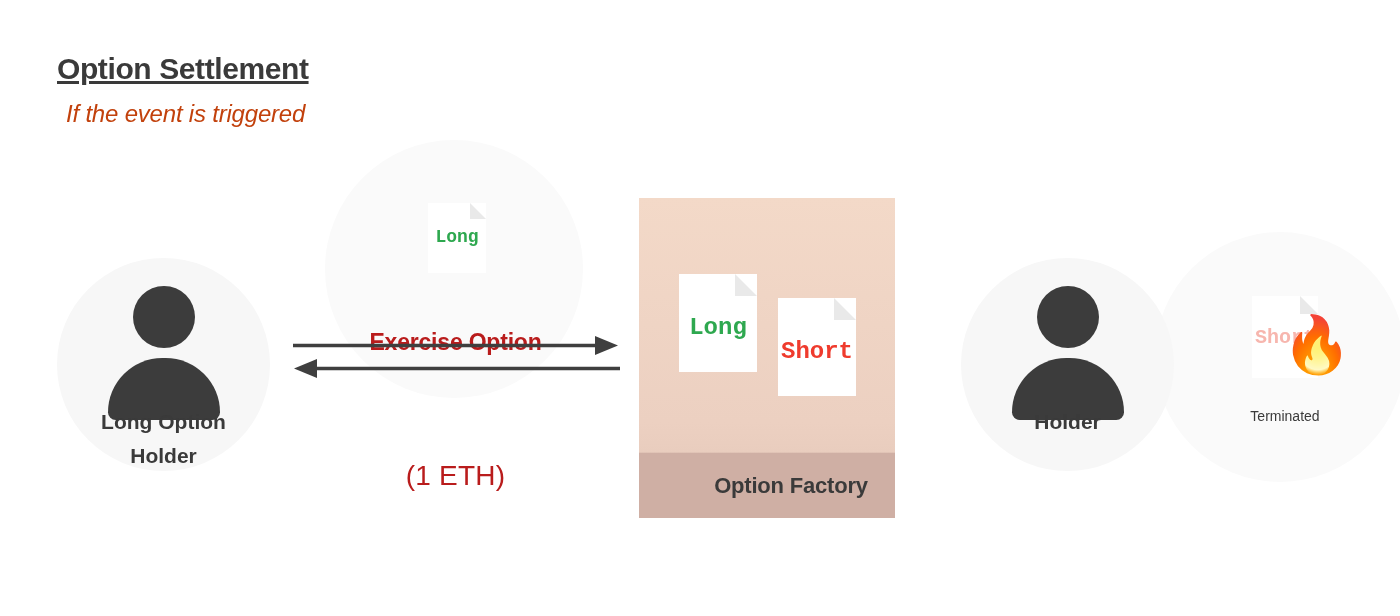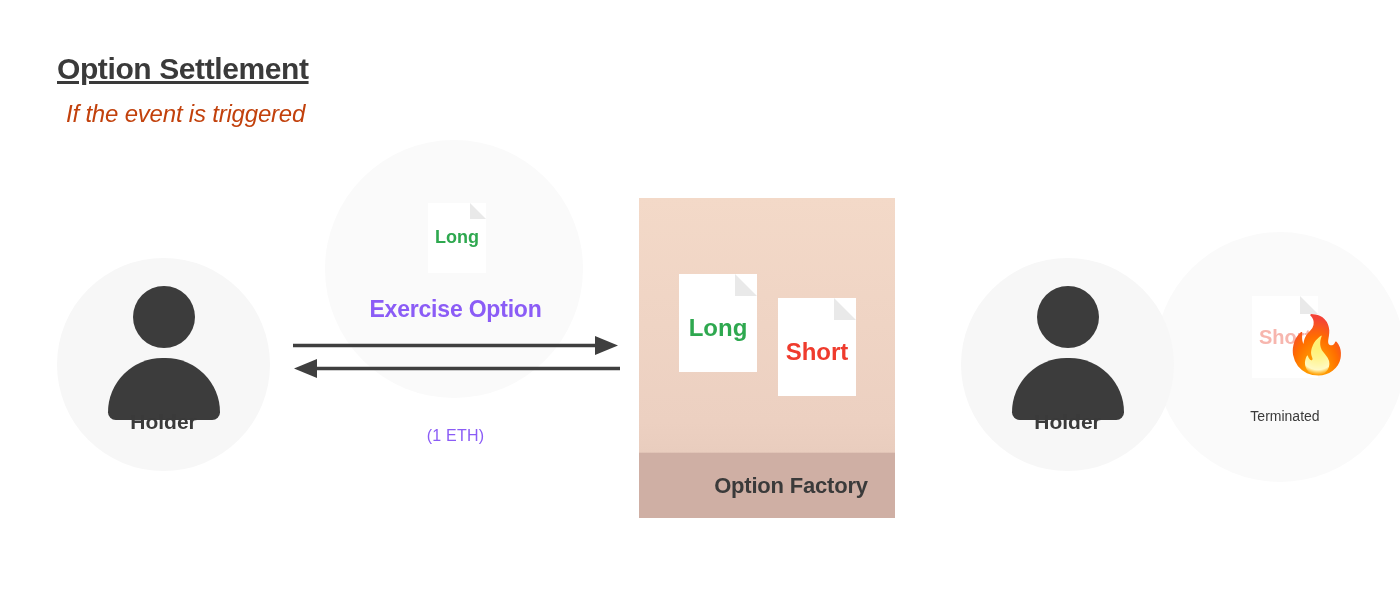--- a/index.html
+++ b/index.html
@@ -80,20 +80,21 @@
     font-weight: bold;
     color: #3a3a3a;
     line-height: 1.62;
     white-space: nowrap;
   }
 
   
   .doc {
     position: absolute;
     background: #ffffff;
+    font-family: Liberation Mono, monospace;
   }
   .doc .fold {
     position: absolute;
     top: 0;
     right: 0;
     width: 0;
     height: 0;
   }
   .doc .fold-under {
     position: absolute;
@@ -134,29 +135,30 @@
 
   
   .arrow-svg {
     position: absolute;
     overflow: visible;
   }
   .arrow-label {
     position: absolute;
     text-align: center;
     white-space: nowrap;
-    color: #8b5cf6;
+    color: #b91c1c;
+    margin-top: 33px;
   }
   .arrow-label.primary {
     font-size: 23px;
     font-weight: bold;
     letter-spacing: -0.2px;
   }
   .arrow-label.secondary {
-    font-size: 16px;
+    font-size: 28px;
     font-weight: normal;
     letter-spacing: 0.2px;
   }
 
   
   .flame {
     position: absolute;
     font-size: 56px;
     line-height: 1;
   }
@@ -182,20 +184,21 @@
   <div class="halo" style="left:325px; top:140px; width:258px; height:258px;"></div>
   <div class="halo" style="left:1155px; top:232px; width:250px; height:250px;"></div>
 
   <div class="actor-circle" style="left:57px; top:258px; width:213px; height:213px;">
     <div class="person">
       <div class="head" style="top:28px; width:62px; height:62px;"></div>
       <div class="body" style="top:100px; width:112px; height:62px; border-radius:56px 56px 8px 8px;"></div>
     </div>
   </div>
   <div class="actor-label" style="left:57px; top:405px; width:213px;">
+    <div>Long Option</div>
     <div>Holder</div>
   </div>
 
   <div class="doc" style="left:428px; top:203px; width:58px; height:70px;">
     <div class="fold-under" style="width:16px; height:16px;"></div>
     <div class="fold" style="border-left:16px solid transparent; border-top:16px solid #ffffff;"></div>
     <div class="doc-label" style="top:24px; font-size:18px; color:#2ea84f;">Long</div>
   </div>
 
   <div class="arrow-label primary" style="left:293px; top:296px; width:325px;">Exercise Option</div>

